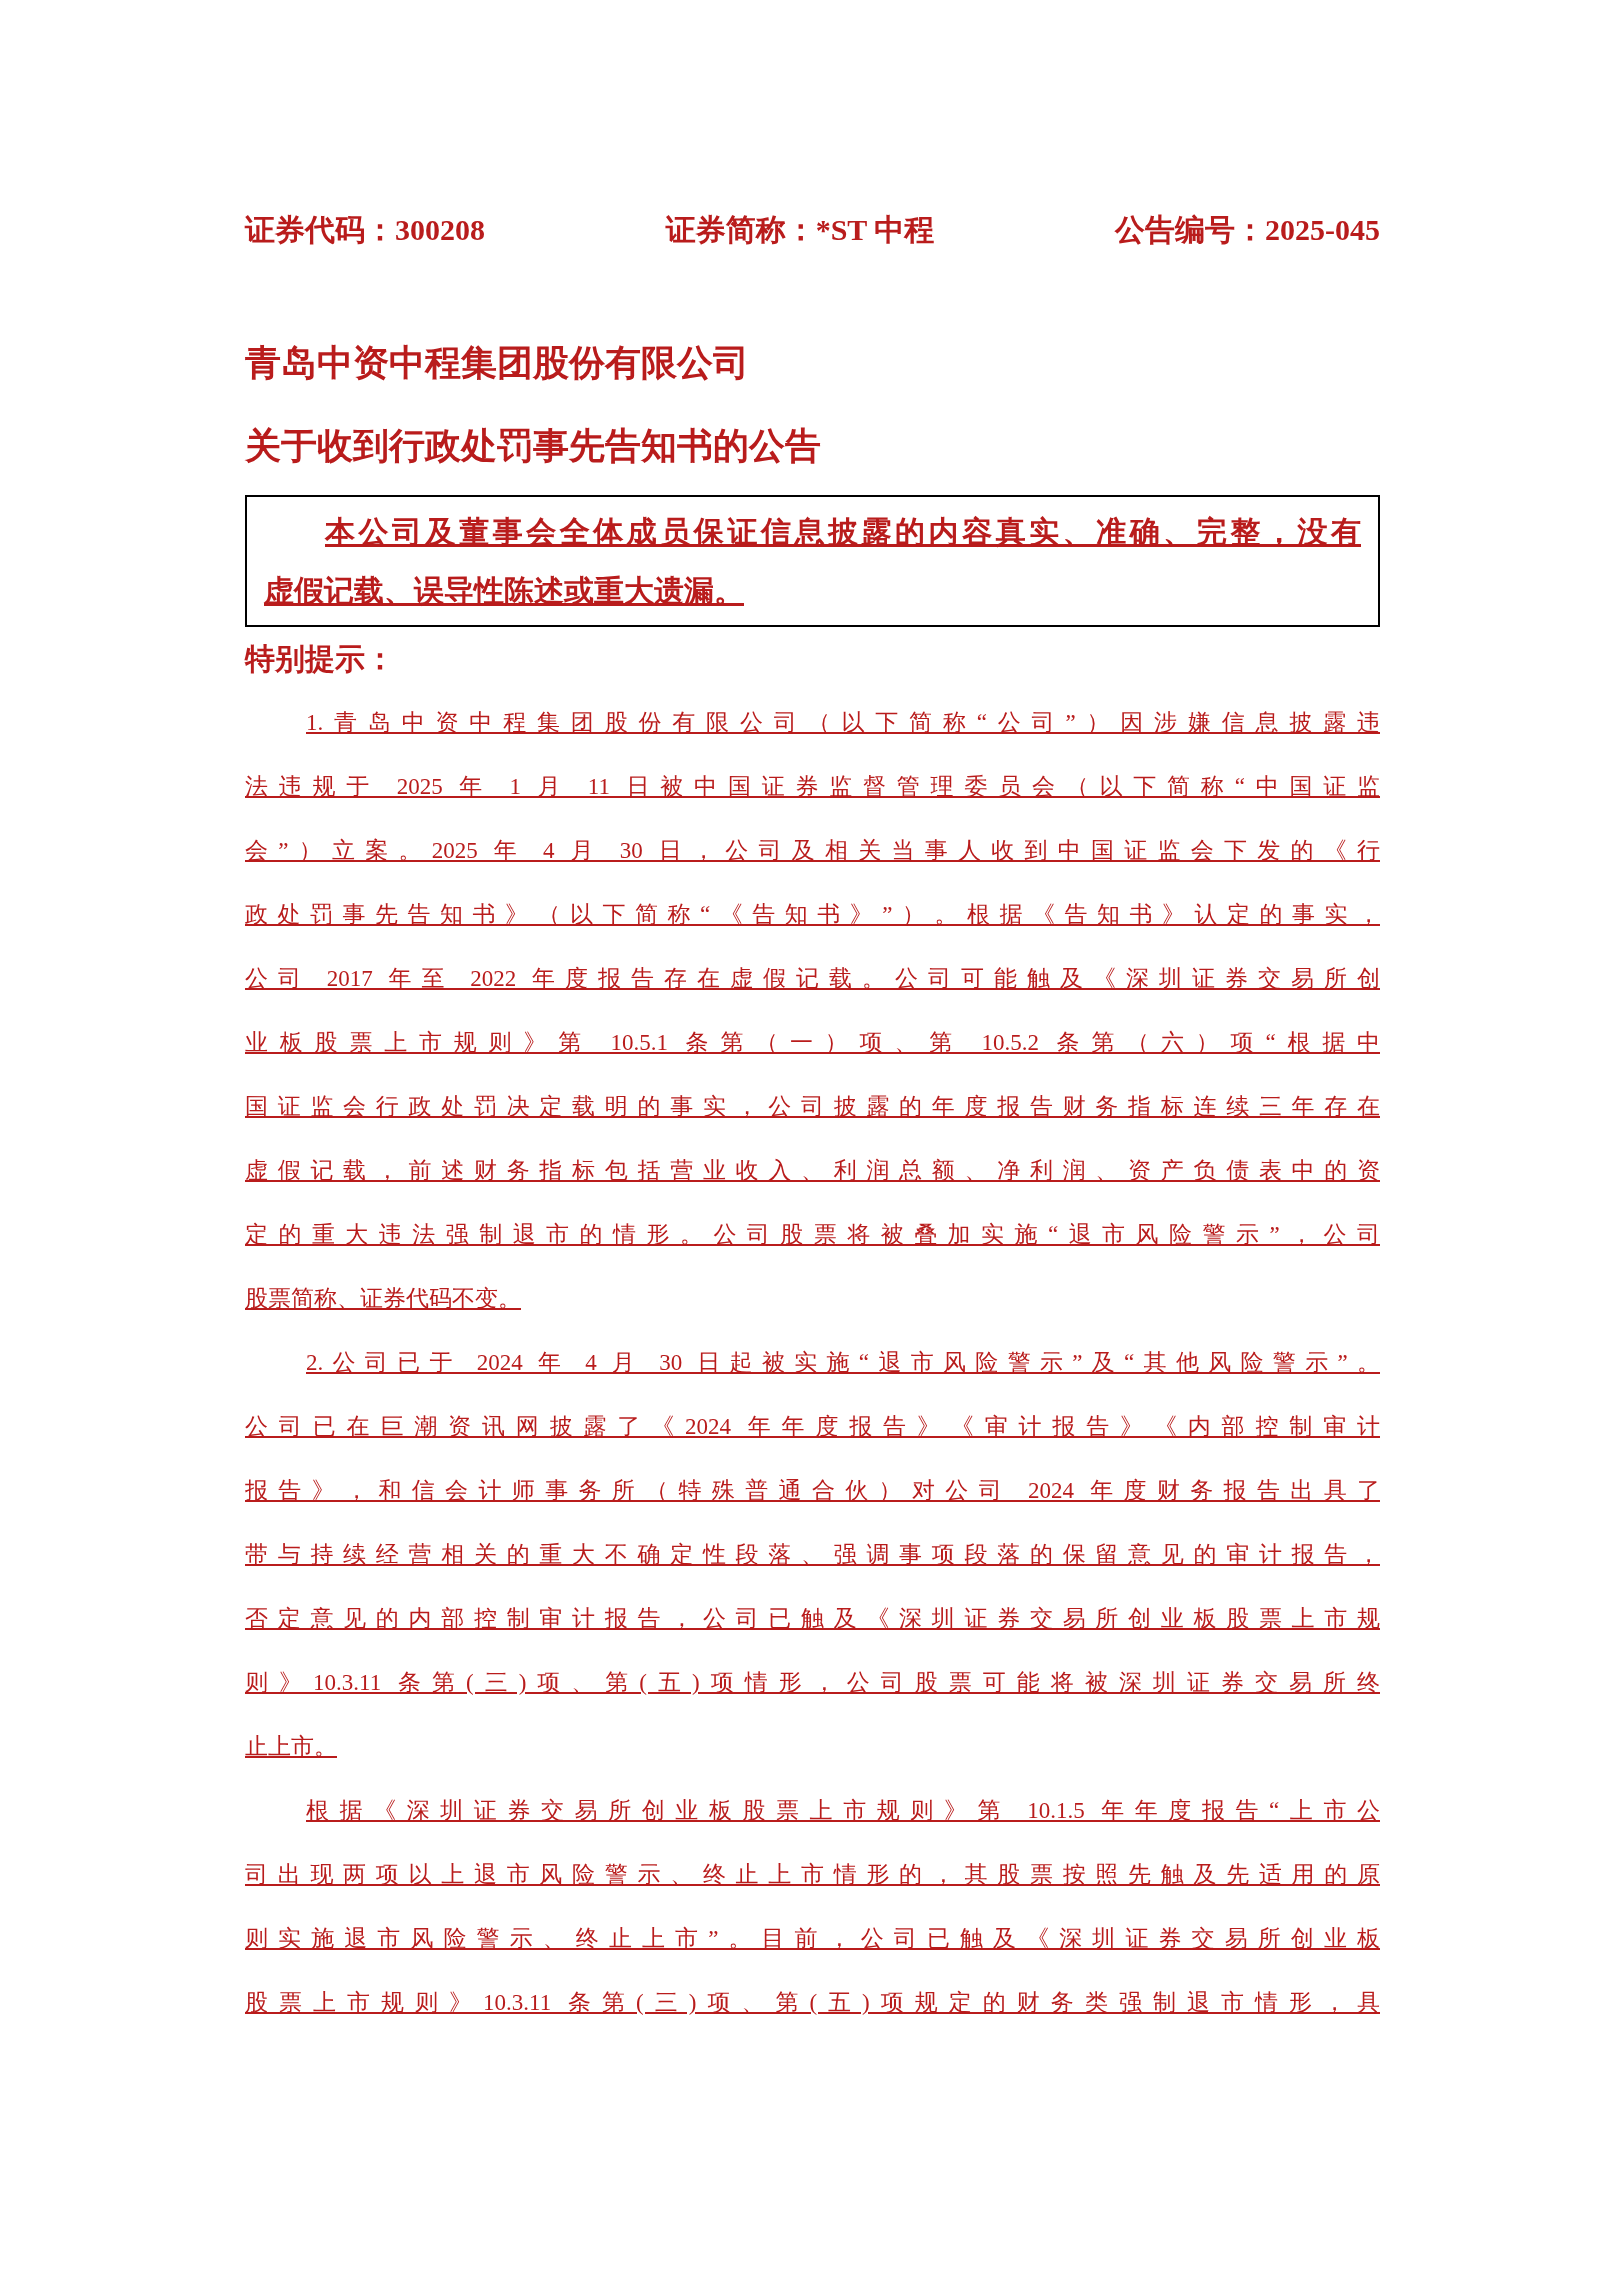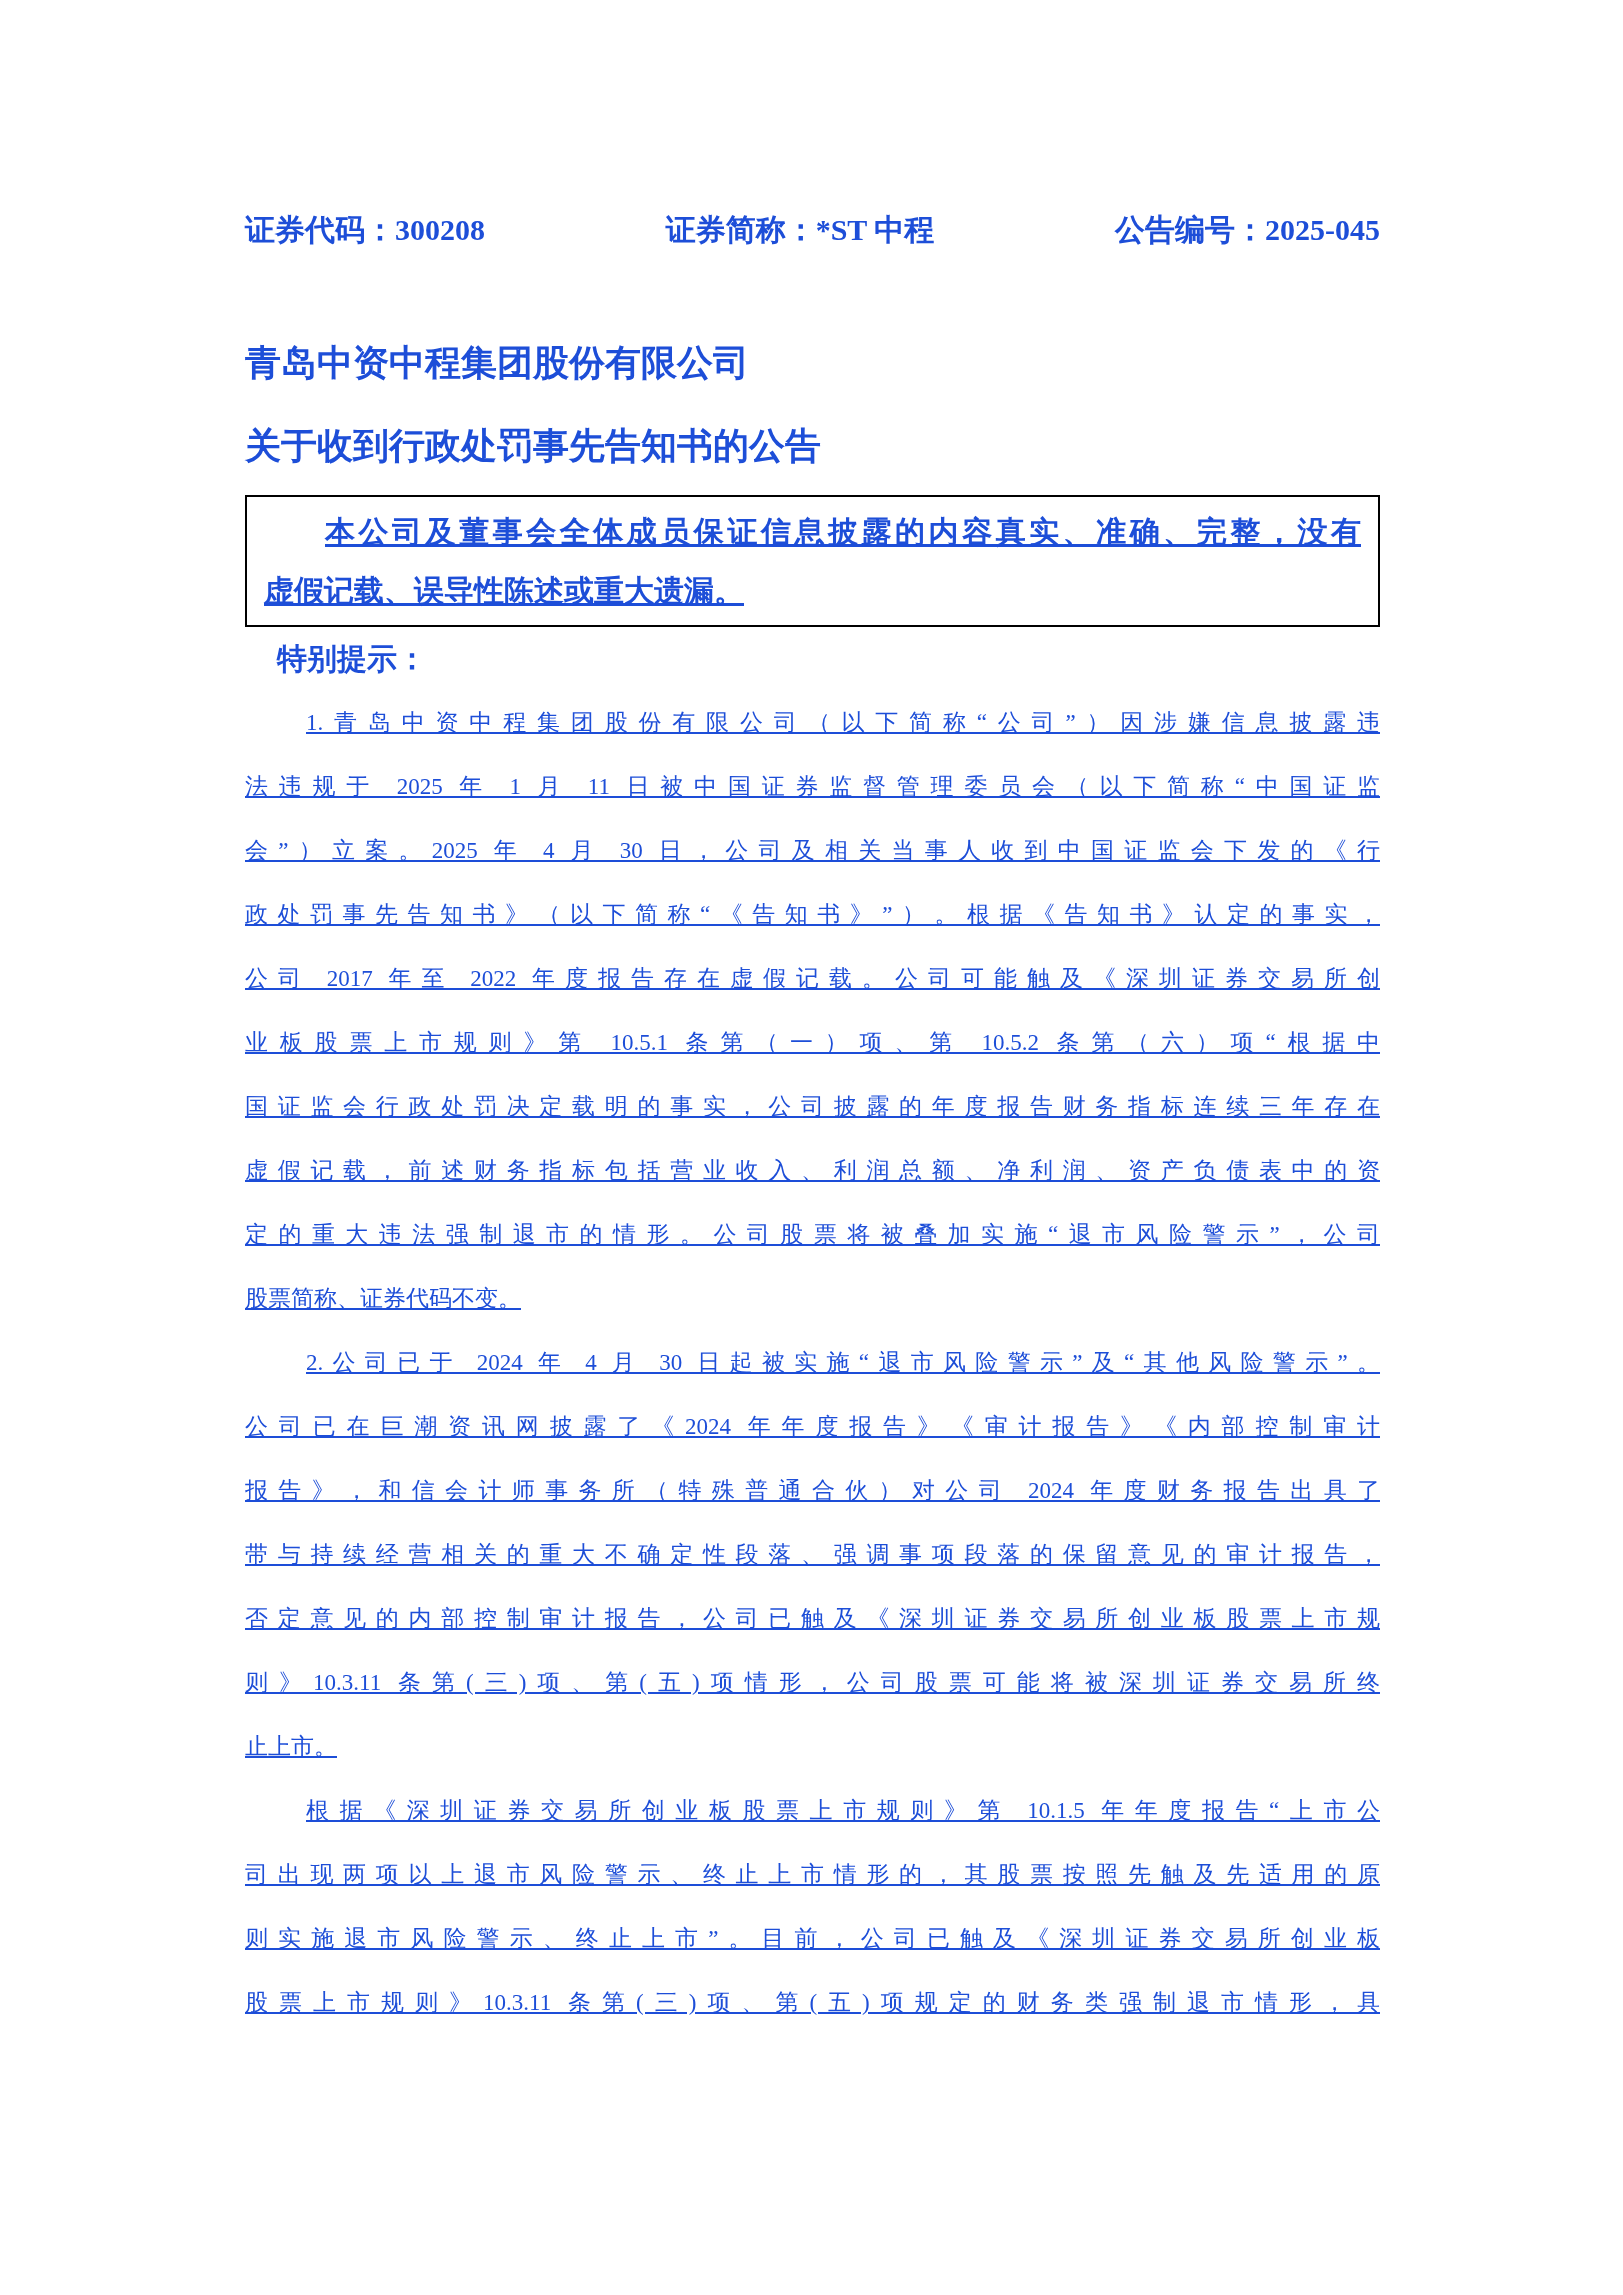--- a/index.html
+++ b/index.html
@@ -1,20 +1,20 @@
 <!DOCTYPE html>
 <html lang="zh" style="font-size:13.5px"><head>
 <meta charset="utf-8">
 <style>
   html,body{margin:0;padding:0;background:#9e9e9e;}
   .page{
     position:relative;
     width:1623px;height:2295px;
     background:#ffffff;
-    color:#1d4ed8;
+    color:#b91c1c;
     font-family:"Liberation Serif","DejaVu Serif",serif;
     overflow:hidden;
     margin:0 auto;
   }
   .content{
     position:absolute;
     left:245px;top:0;
     width:1135px;
   }
   
@@ -44,21 +44,20 @@
     padding:5px 17px;
     font-weight:bold;
     font-size:30px;
     line-height:59px;
   }
   
   .special-notice{
     font-weight:bold;
     font-size:30px;
     line-height:64px;
-    margin-left:32px;
   }
   .body-text{
     font-size:23px;
     line-height:64px;
   }
   .line{
     text-align:justify;
     text-align-last:justify;
     text-decoration:underline;
   }

